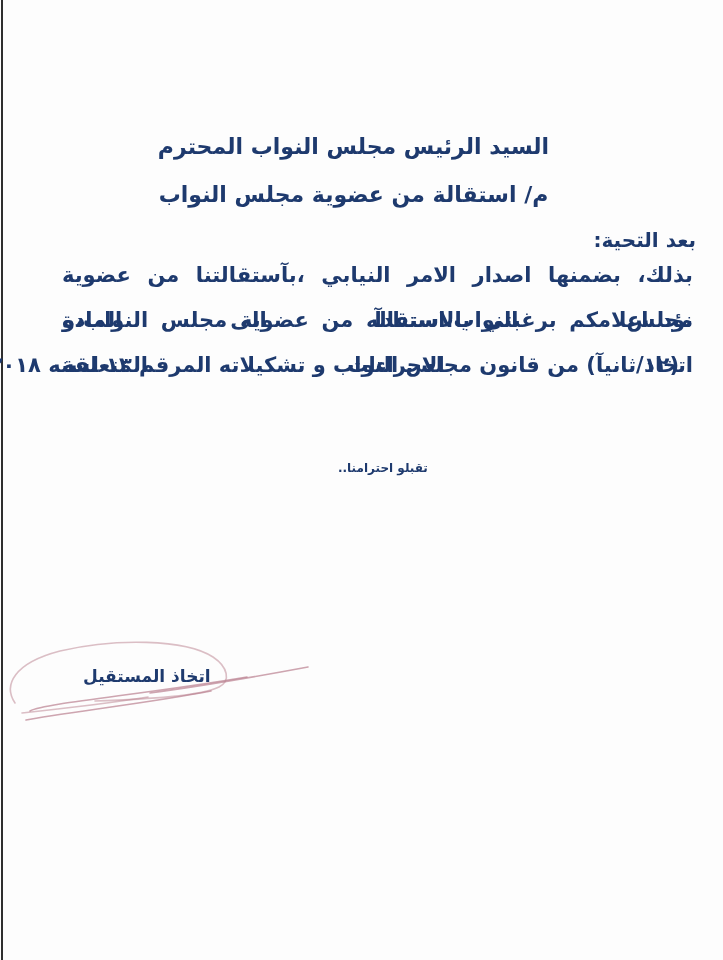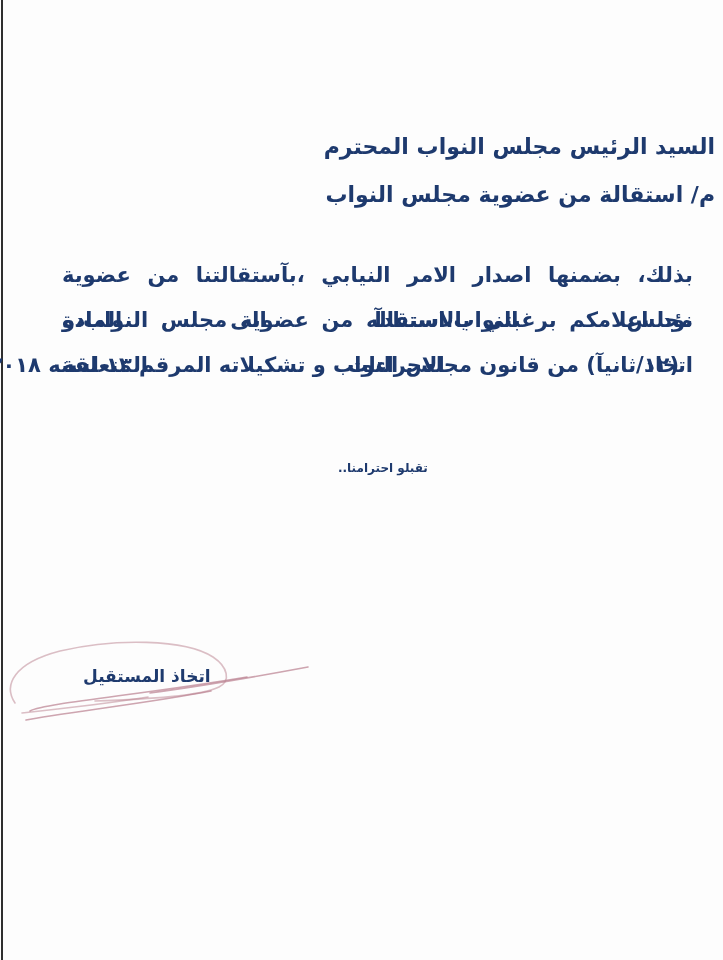--- a/index.html
+++ b/index.html
@@ -24,20 +24,21 @@
     height: 960px;
     background: #2e2e2e;
   }
   .ink { color: #1e3a6e; font-weight: bold; }
 
   .title-block {
     position: absolute;
     top: 132px;
     left: 0;
     width: 723px;
+    text-align: center;
   }
   .recipient-line {
     font-size: 22px;
     line-height: 30px;
     transform: translateX(-8px); 
   }
   .subject-line {
     margin-top: 18px;
     font-size: 22px;
     line-height: 30px;
@@ -113,20 +114,21 @@
 
 <div class="page">
 
   <div class="scan-edge"></div>
 
   <div class="title-block">
     <div class="recipient-line ink">السيد الرئيس مجلس النواب المحترم</div>
     <div class="subject-line ink">م/ استقالة من عضوية مجلس النواب</div>
   </div>
 
+  <div class="salutation ink">بعد التحية:</div>
 
   <div class="body-block">
     <div class="body-line justified ink">بذلك، بضمنها اصدار الامر النيابي ،بآستقالتنا من عضوية مجلس النواب،استنادآ الى المادة</div>
     <div class="body-line justified ink">نؤد اعلامكم برغبتي بالاستقاله من عضوية مجلس النواب،و اتخاذ الاجراءات المتعلقة</div>
     <div class="body-line last-line ink">(١٢/ثانيآ) من قانون مجلس النواب و تشكيلاته المرقم ١٣ لسنه ٢٠١٨.</div>
   </div>
 
   <div class="closing ink">تقبلو احترامنا..</div>
 
   <div class="signature-block">

